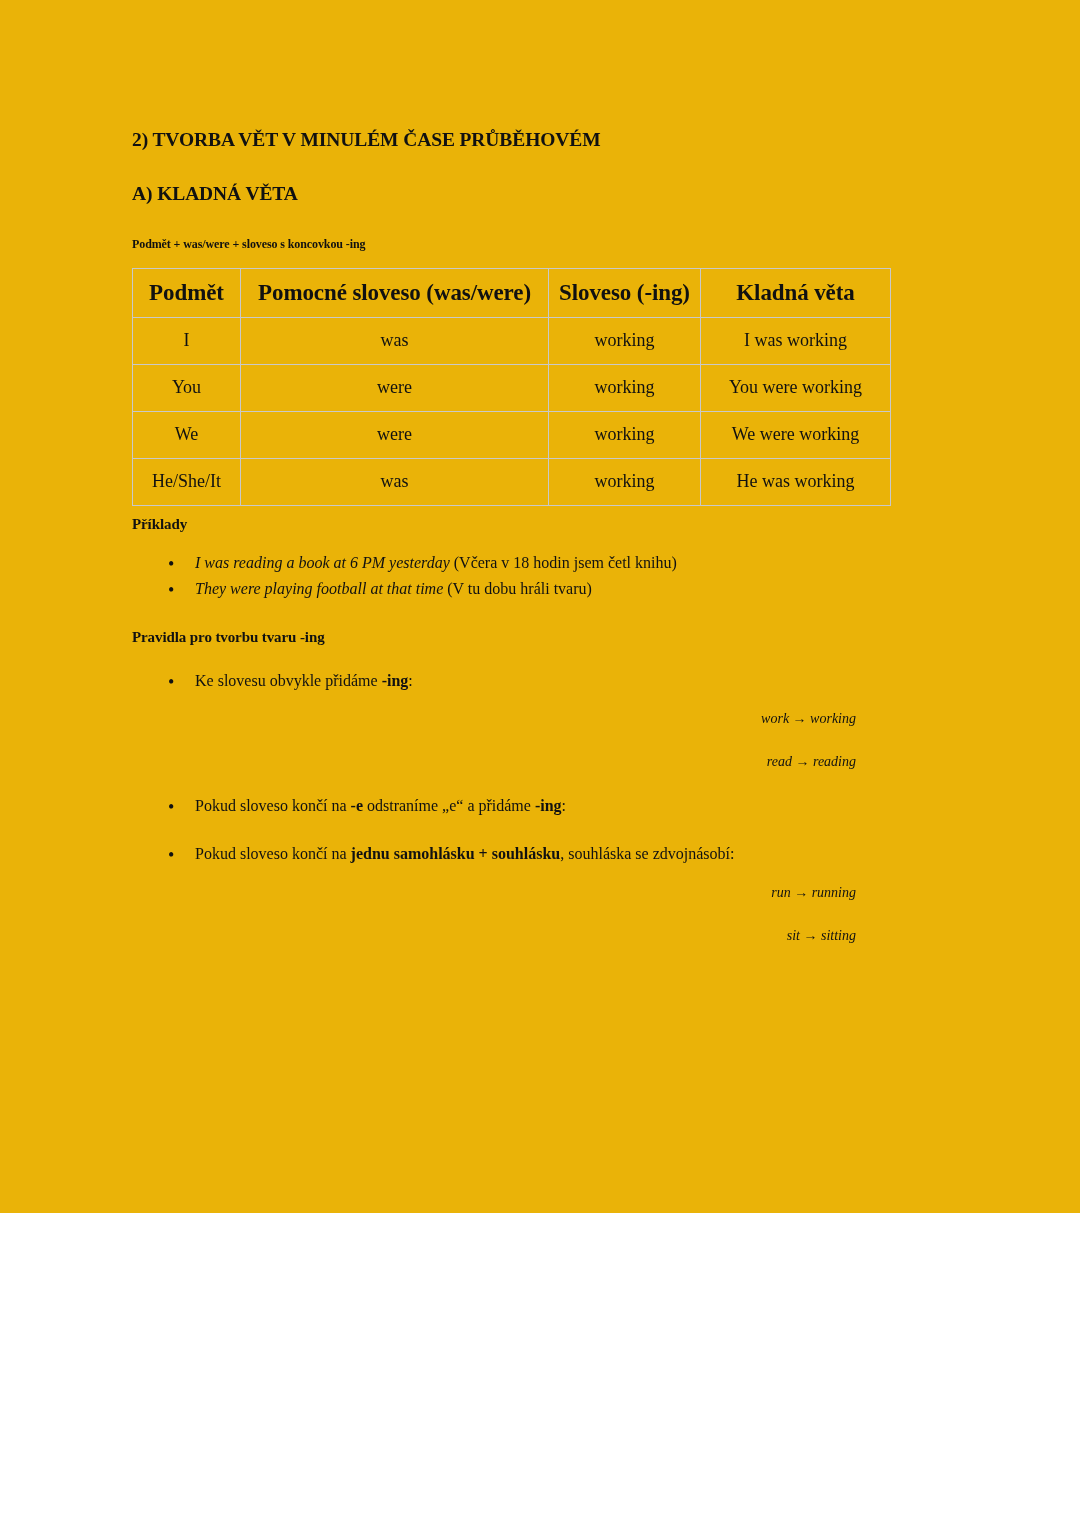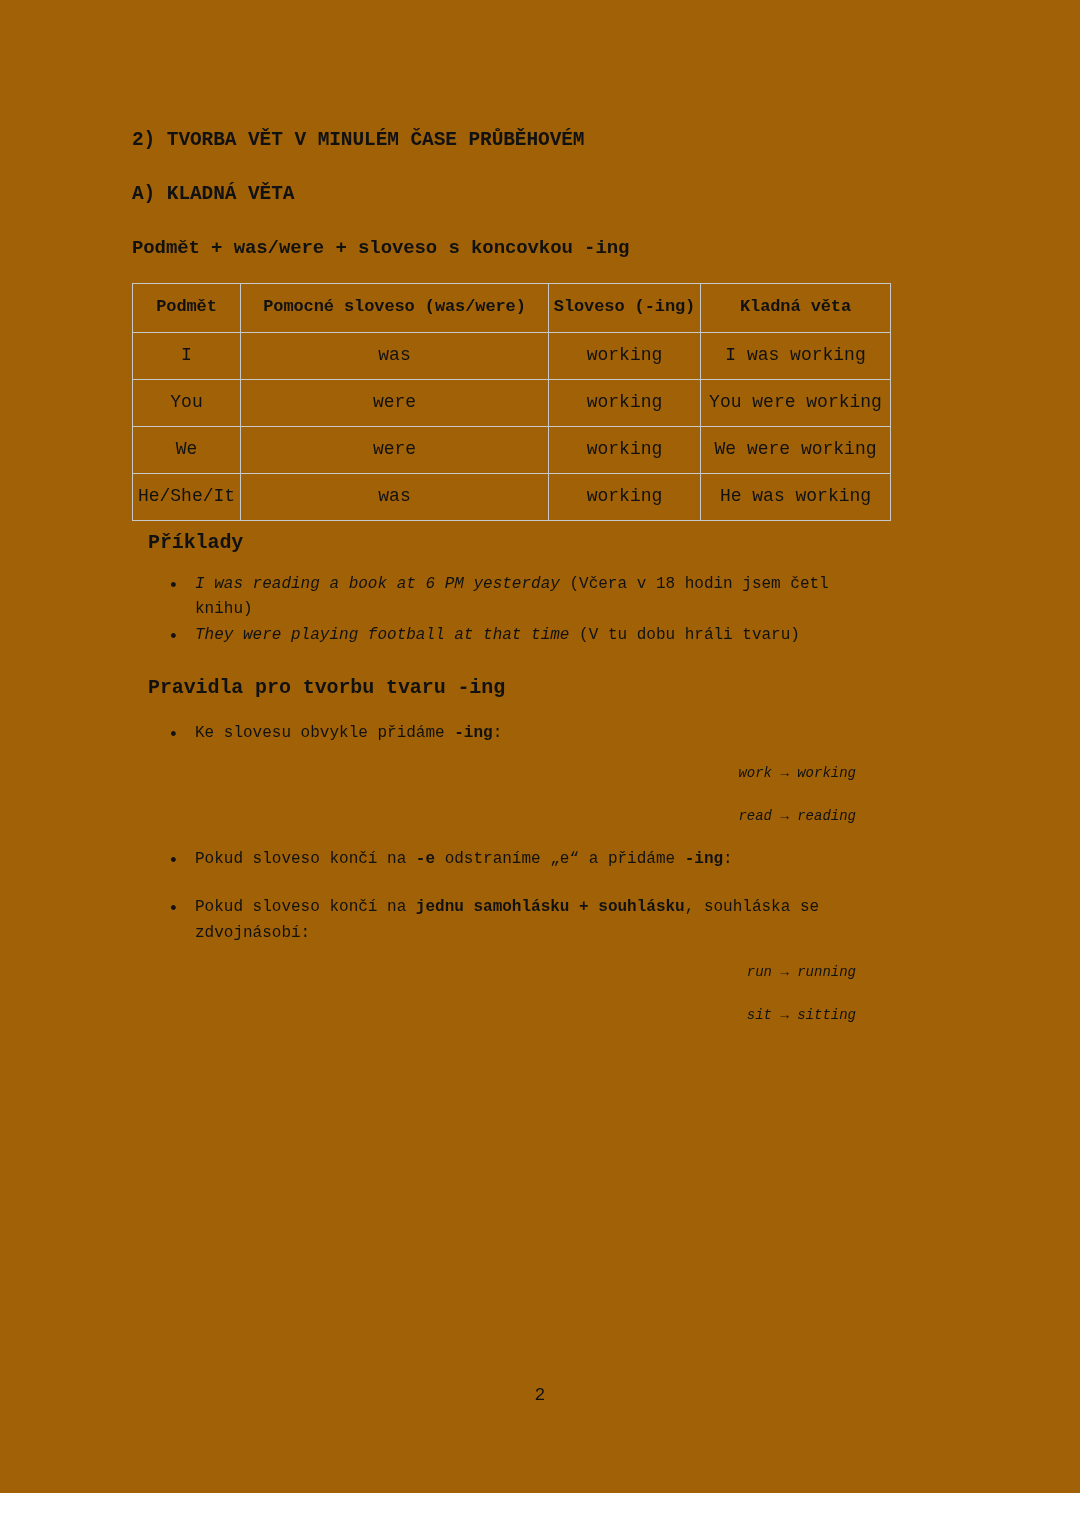--- a/index.html
+++ b/index.html
@@ -3,23 +3,23 @@
 <meta charset="utf-8">
 <style>
   html, body {
     margin: 0;
     padding: 0;
     background: #ffffff;
   }
   .page {
     position: relative;
     width: 1080px;
-    height: 1493px;
-    background: #a16207;
-    font-family: Liberation Mono, monospace;
+    height: 1213px;
+    background: #eab308;
+    font-family: Liberation Serif, serif;
     color: #111111;
     box-sizing: border-box;
     overflow: hidden;
   }
   .content {
     position: absolute;
     left: 132px;
     top: 128px;
     width: 760px;
   }
@@ -33,31 +33,31 @@
     line-height: 1.25;
   }
   .h-sub {
     font-size: 19.5px;
     font-weight: bold;
     letter-spacing: -0.1px;
     margin: 0 0 30px 0;
     line-height: 1.25;
   }
   .h-formula {
-    font-size: 19px;
-    font-weight: bold;
-    letter-spacing: -0.1px;
-    margin: 0 0 22px 0;
+    font-size: 12px;
+    font-weight: bold;
+    letter-spacing: -0.1px;
+    margin: 0 0 16px 0;
     line-height: 1.25;
   }
   .h-section {
-    font-size: 20px;
-    font-weight: bold;
-    letter-spacing: -0.1px;
-    margin: 16px;
+    font-size: 15px;
+    font-weight: bold;
+    letter-spacing: -0.1px;
+    margin: 0;
     line-height: 1.3;
   }
 
   
   table.conj {
     border-collapse: collapse;
     width: 758px;
     table-layout: fixed;
     margin: 0;
   }
@@ -66,21 +66,21 @@
     border: 1px solid #c9c9c9;
     text-align: center;
     vertical-align: middle;
     padding: 0;
     height: 46px;
     font-size: 18px;
     line-height: 1.2;
   }
   table.conj th {
     font-weight: bold;
-    font-size: 17px;
+    font-size: 23px;
     letter-spacing: -0.1px;
     height: 48px;
   }
   table.conj td {
     font-weight: normal;
   }
   col.c1 { width: 108px; }
   col.c2 { width: 308px; }
   col.c3 { width: 152px; }
   col.c4 { width: 190px; }

